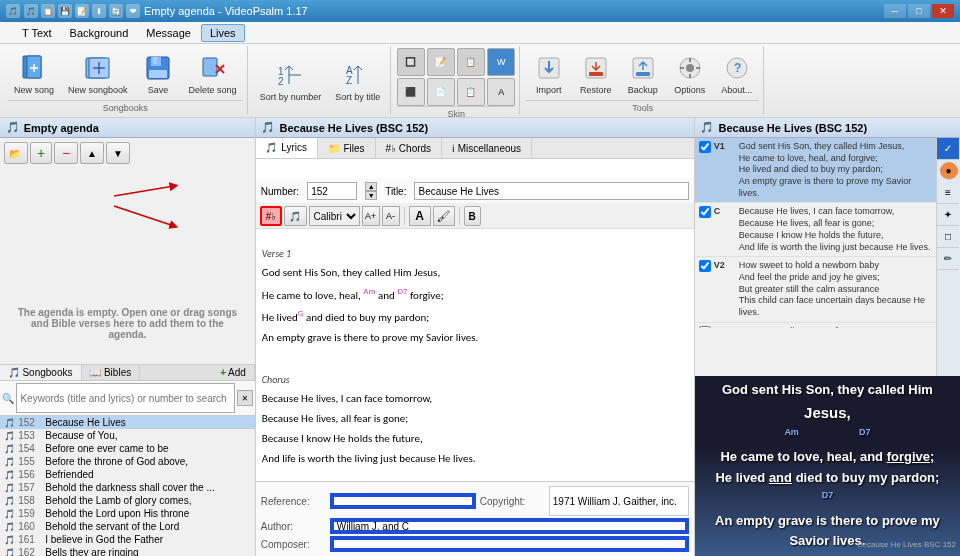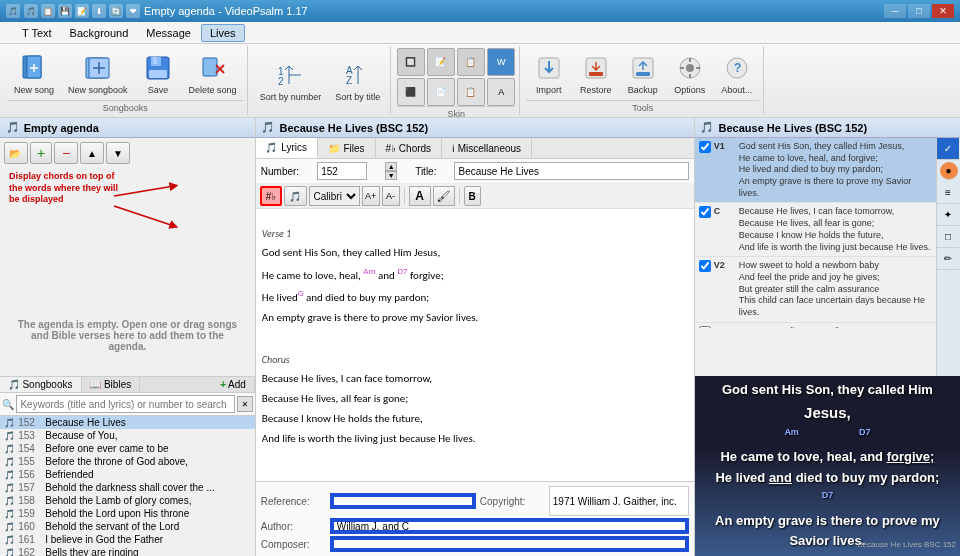--- a/index.html
+++ b/index.html
@@ -36,35 +36,35 @@
     .left-panel { width: 270px; background: #f0f0f0; border-right: 1px solid #ccc; display: flex; flex-direction: column; }
     .panel-header { background: linear-gradient(to bottom, #dce8f5, #c8d8ec); padding: 3px 6px; font-size: 11px; font-weight: bold; display: flex; align-items: center; gap: 4px; border-bottom: 1px solid #aac; }
     .left-agenda { padding: 4px; display: flex; flex-direction: column; gap: 2px; flex: 1; }
     .agenda-toolbar { display: flex; gap: 2px; align-items: center; }
     .agenda-btn { width: 24px; height: 22px; background: linear-gradient(to bottom, #f8f8f8, #e0e0e0); border: 1px solid #aaa; border-radius: 2px; cursor: pointer; display: flex; align-items: center; justify-content: center; font-size: 10px; }
     .left-bottom { border-top: 1px solid #ccc; }
     .tab-bar-small { display: flex; background: #e0e0e0; border-bottom: 1px solid #ccc; }
     .tab-small { padding: 2px 8px; font-size: 10px; cursor: pointer; border-right: 1px solid #ccc; display: flex; align-items: center; gap: 2px; }
     .tab-small.active { background: #f0f0f0; }
     .search-bar { display: flex; align-items: center; padding: 2px; gap: 2px; background: #f8f8f8; border-bottom: 1px solid #ccc; }
-    .search-input { flex: 1; height: 18px; border: 1px solid #aaa; padding: 1px 3px; font-size: 10px; }
+    .search-input { flex: 1; height: 30px; border: 1px solid #aaa; padding: 1px 3px; font-size: 10px; }
     .search-clear { width: 16px; height: 16px; background: #e0e0e0; border: 1px solid #aaa; cursor: pointer; display: flex; align-items: center; justify-content: center; font-size: 8px; }
     .songlist { height: 140px; overflow-y: auto; font-size: 10px; }
     .song-item { display: flex; align-items: center; padding: 1px 4px; gap: 3px; cursor: pointer; }
     .song-item.selected { background: #b8d4f0; }
     .song-num { color: #666; min-width: 24px; }
     .song-icon { color: #4488cc; font-size: 9px; }
 
     
     .middle-panel { flex: 1; display: flex; flex-direction: column; background: white; border-right: 1px solid #ccc; }
     .panel-title { background: linear-gradient(to bottom, #dce8f5, #c8d8ec); padding: 3px 6px; font-size: 11px; font-weight: bold; display: flex; align-items: center; gap: 4px; border-bottom: 1px solid #aac; }
     .song-tabs { display: flex; background: #e8e8e8; border-bottom: 1px solid #ccc; }
     .song-tab { padding: 3px 10px; font-size: 10px; cursor: pointer; border-right: 1px solid #ccc; display: flex; align-items: center; gap: 3px; }
     .song-tab.active { background: white; border-bottom: 1px solid white; }
-    .number-row { display: flex; align-items: center; padding: 3px 5px; gap: 18px; border-bottom: 1px solid #eee; background: #fafafa; }
+    .number-row { display: flex; align-items: center; padding: 3px 5px; gap: 8px; border-bottom: 1px solid #eee; background: #fafafa; margin-top: 20px; }
     .number-label { font-size: 10px; }
     .number-input { width: 50px; height: 18px; border: 1px solid #aaa; padding: 1px 3px; font-size: 10px; }
     .title-label { font-size: 10px; }
     .title-input { flex: 1; height: 18px; border: 1px solid #aaa; padding: 1px 3px; font-size: 10px; }
     .format-bar { display: flex; align-items: center; padding: 2px 4px; gap: 2px; background: #f0f0f0; border-bottom: 1px solid #ddd; }
     .fmt-btn { height: 20px; padding: 1px 4px; background: linear-gradient(to bottom, #f8f8f8, #e0e0e0); border: 1px solid #aaa; border-radius: 2px; cursor: pointer; font-size: 10px; display: flex; align-items: center; }
     .fmt-btn.active { background: linear-gradient(to bottom, #c0d8f0, #a0c0e0); border-color: #6a9fd8; }
     .font-select { height: 20px; font-size: 10px; border: 1px solid #aaa; }
     .font-size-btn { height: 20px; width: 18px; background: linear-gradient(to bottom, #f8f8f8, #e0e0e0); border: 1px solid #aaa; cursor: pointer; font-size: 9px; display: flex; align-items: center; justify-content: center; }
     .color-btn { width: 22px; height: 20px; border: 1px solid #aaa; cursor: pointer; background: linear-gradient(to bottom, #f8f8f8, #e0e0e0); display: flex; align-items: center; justify-content: center; }
@@ -300,23 +300,20 @@
     <div class="left-agenda" style="position:relative;">
       <div class="agenda-toolbar">
         <div class="agenda-btn" style="color:#cc8800;">📂</div>
         <div class="agenda-btn" style="color:#228822; font-size:14px; width:22px; height:22px;">+</div>
         <div class="agenda-btn" style="color:#cc2222; font-size:14px;">−</div>
         <div class="agenda-btn">▲</div>
         <div class="agenda-btn">▼</div>
       </div>
 
       <div style="position:relative; flex:1; min-height:80px;">
-        <div style="position:absolute; left:5px; top:5px; color:#cc0000; font-size:9px; font-weight:bold; width:120px; line-height:1.3; z-index:5;">
-          <span>Display chords on top of the words where they will be displayed</span>
-        </div>
 
         <svg style="position:absolute; left:100px; top:0px; z-index:5;" width="80" height="60">
           <path d="M 10 30 L 70 20" stroke="#cc0000" stroke-width="1.5" fill="none" marker-end="url(#arr)"></path>
           <defs>
               <marker id="arr" markerWidth="6" markerHeight="6" refX="3" refY="3" orient="auto">
                 <path d="M0,0 L6,3 L0,6 Z" fill="#cc0000"></path>
               </marker>
             </defs>
         </svg>
         <svg style="position:absolute; left:100px; top:30px; z-index:5;" width="80" height="60">

